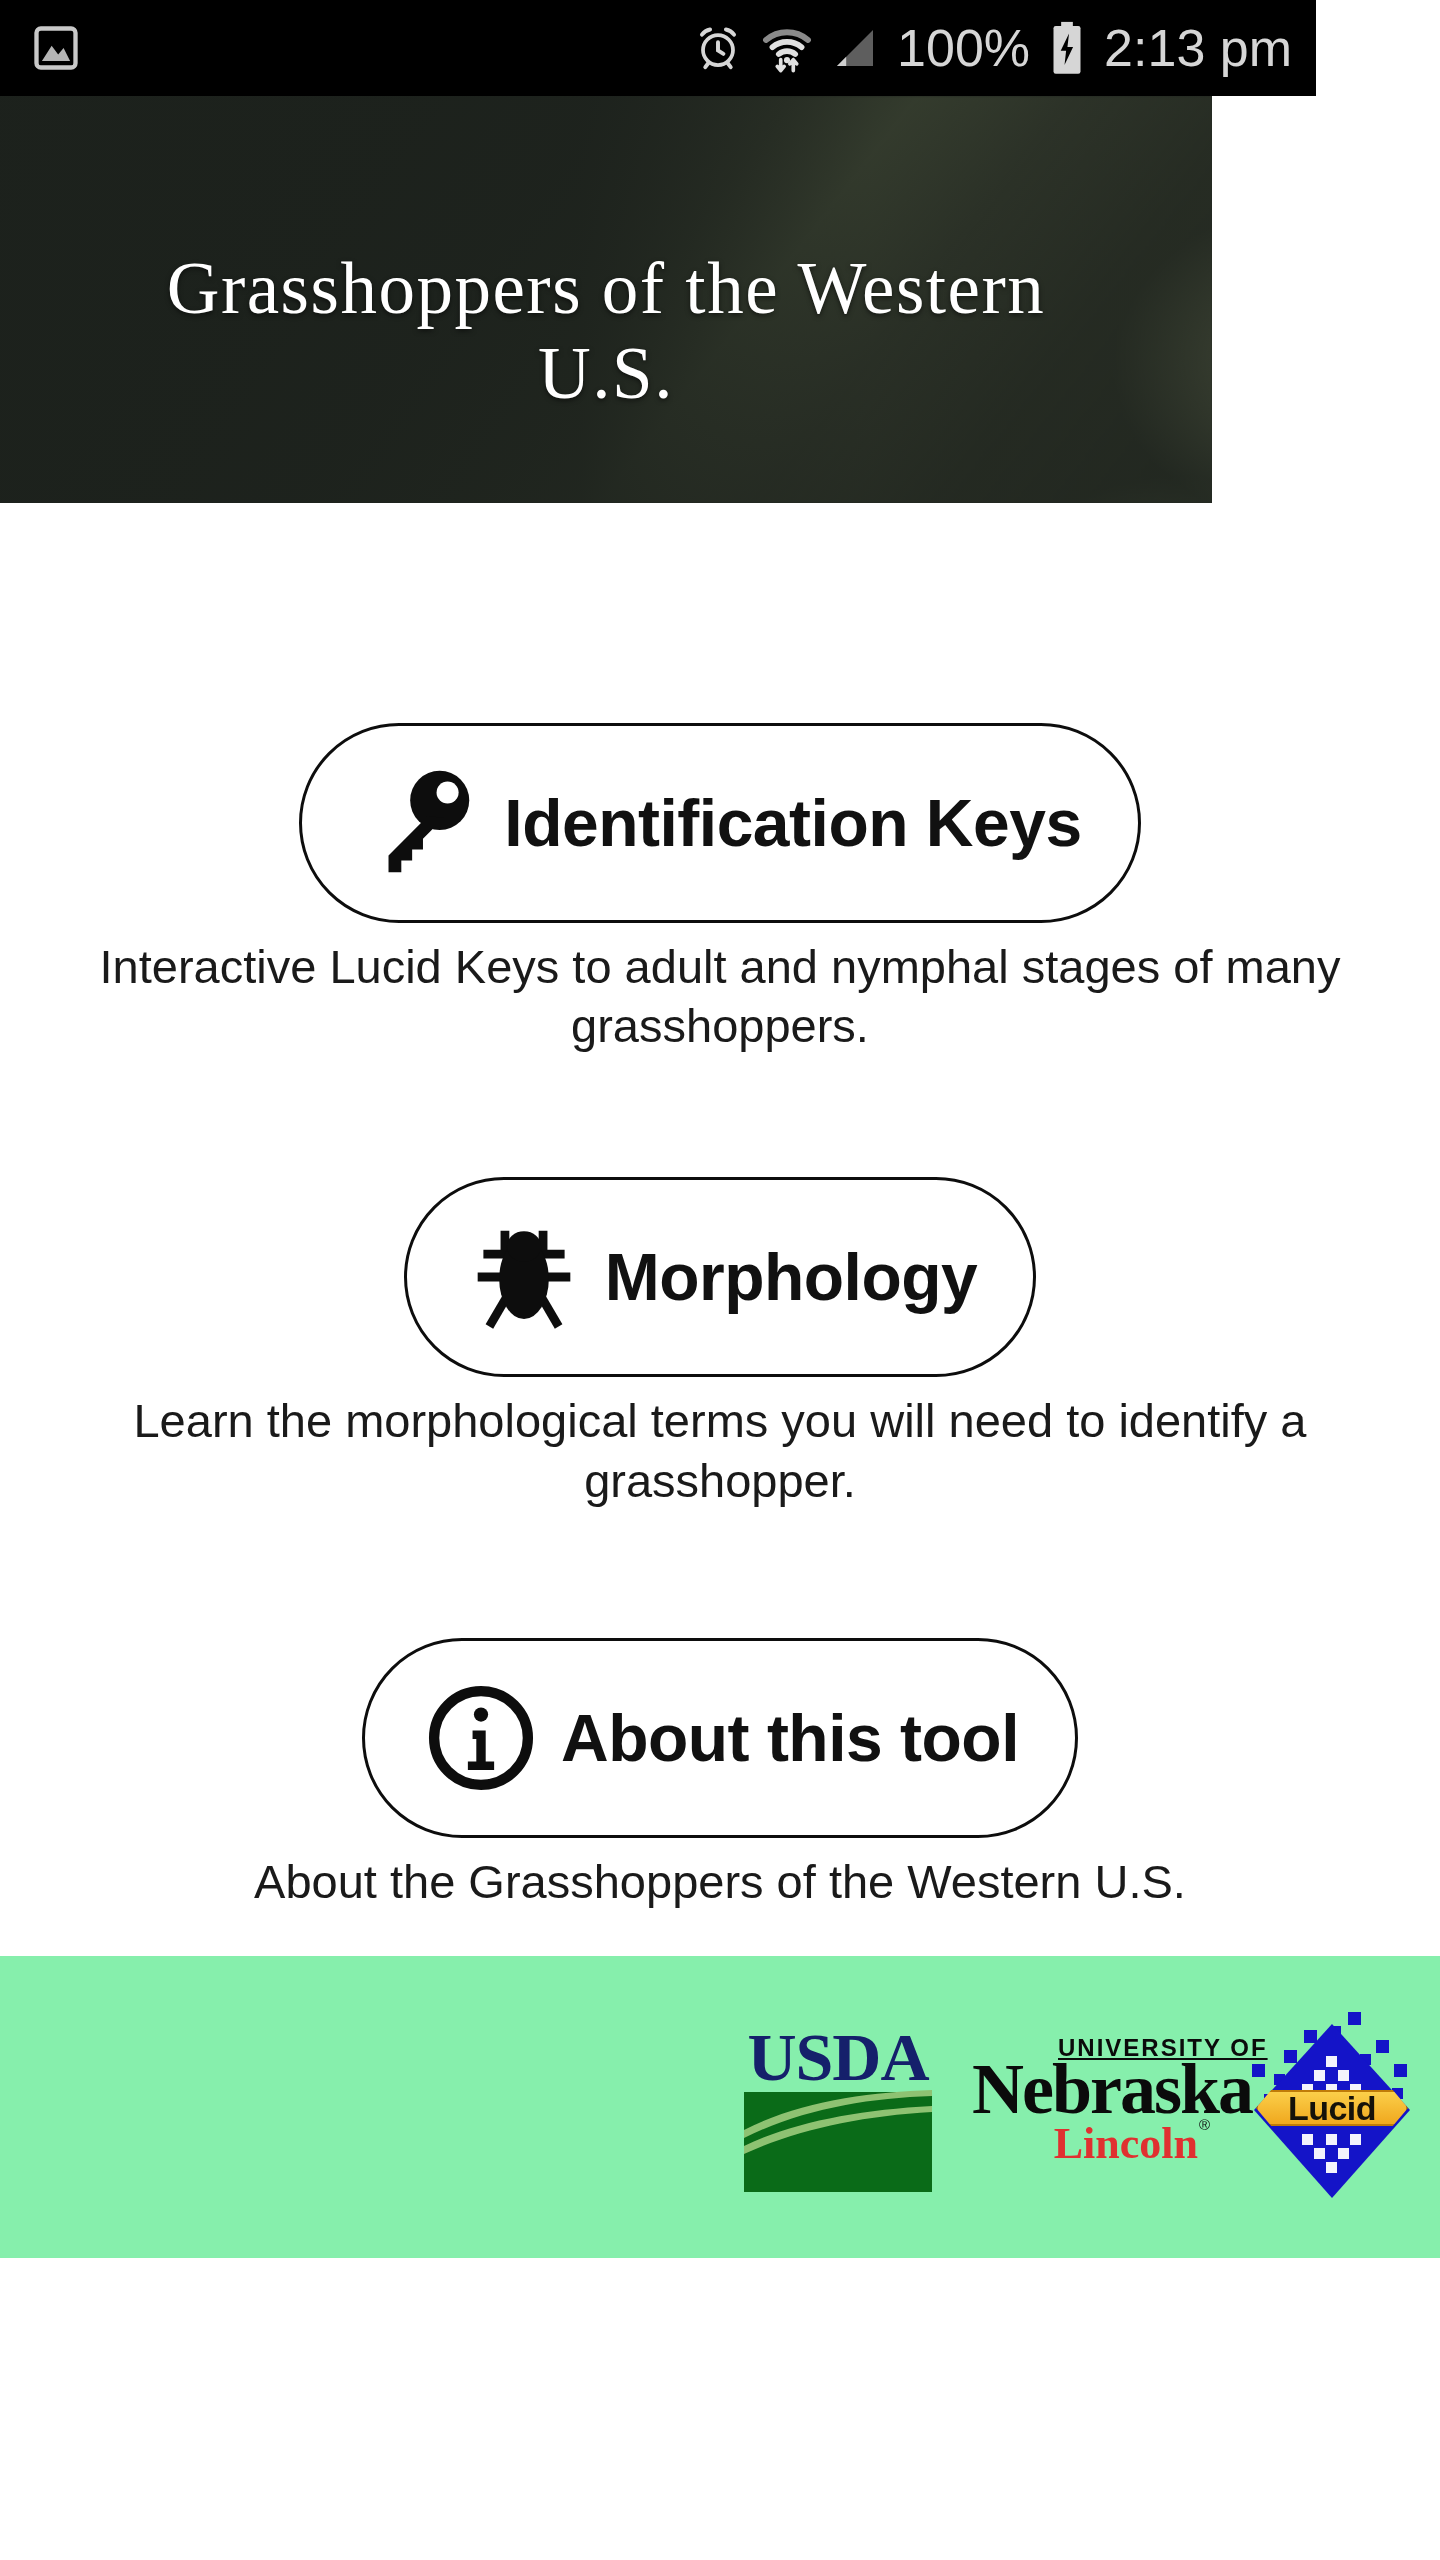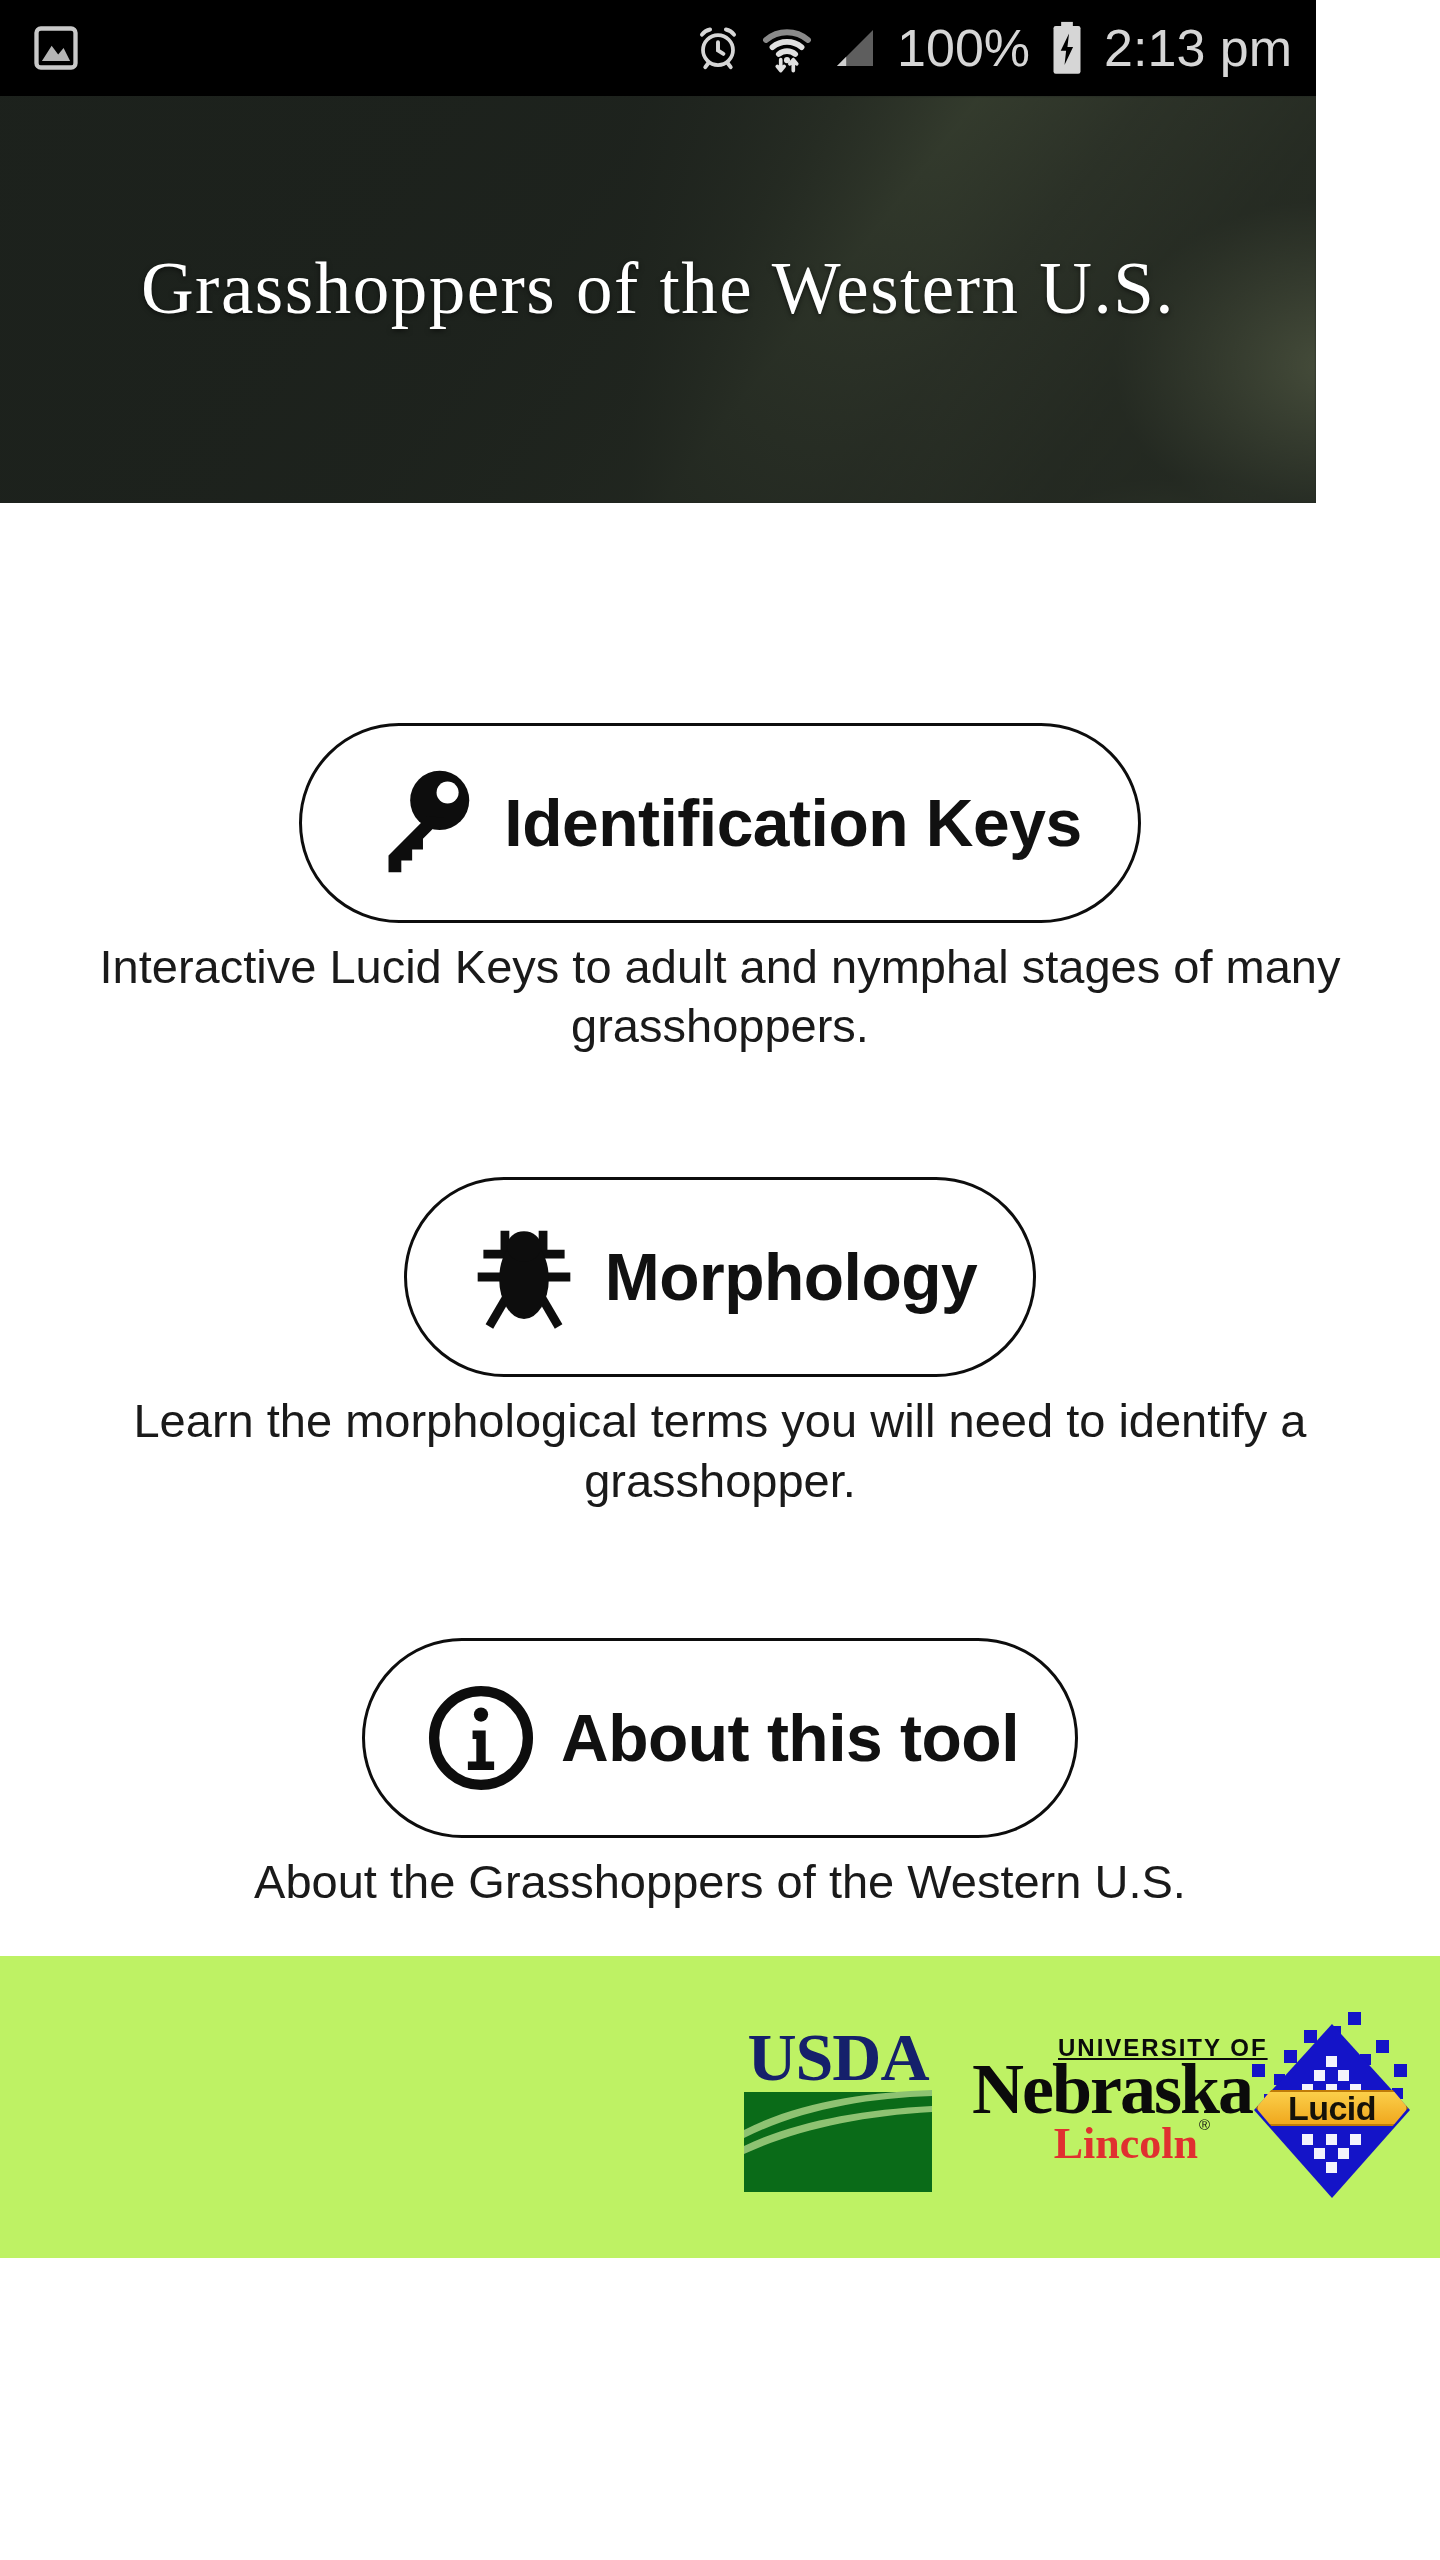--- a/index.html
+++ b/index.html
@@ -26,21 +26,21 @@
   .sb-text{
     color:#d6d6d6; font-size:52px; line-height:1;
     font-family:"Liberation Sans", sans-serif; letter-spacing:0px;
     white-space:nowrap;
   }
   .sb-battery{ margin:0 2px; }
 
   
   .header{
     position:relative;
-    width:1316px; height:407px;
+    width:1212px; height:407px;
     overflow:hidden;
     background:#232823;
   }
   .header-photo{
     position:absolute; inset:0;
     background:
       radial-gradient(ellipse 300px 230px at 1330px 270px, rgba(140,150,110,.55), rgba(40,46,38,0) 72%),
       radial-gradient(ellipse 260px 200px at 1180px 520px, rgba(120,132,92,.40), rgba(40,46,38,0) 70%),
       radial-gradient(ellipse 420px 300px at 1080px 660px, rgba(96,108,74,.40), rgba(35,40,33,0) 72%),
       linear-gradient(128deg,
@@ -109,21 +109,21 @@
     font-size:47px;
     line-height:1.26;
     font-family:"Liberation Sans", sans-serif;
   }
 
   
   .footer{
     position:absolute;
     left:0; bottom:0;
     width:1440px; height:302px;
-    background:#bef264;
+    background:#86efac;
     display:flex; align-items:center; justify-content:flex-end;
     padding-right:20px;
     gap:34px;
   }
   .logo{ display:flex; align-items:center; }
 
   
   .usda{ width:200px; height:178px; position:relative; }
 
   

